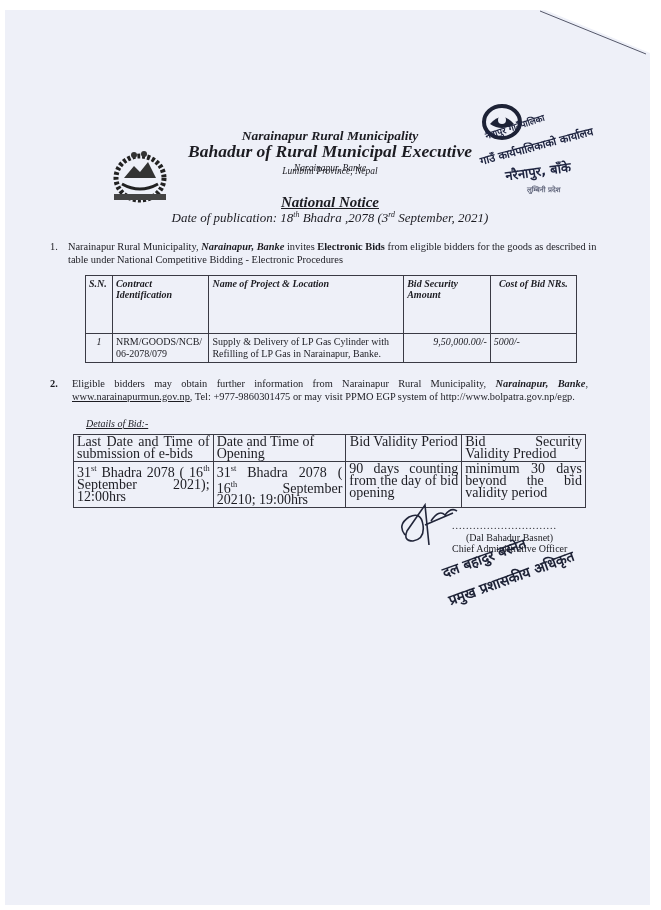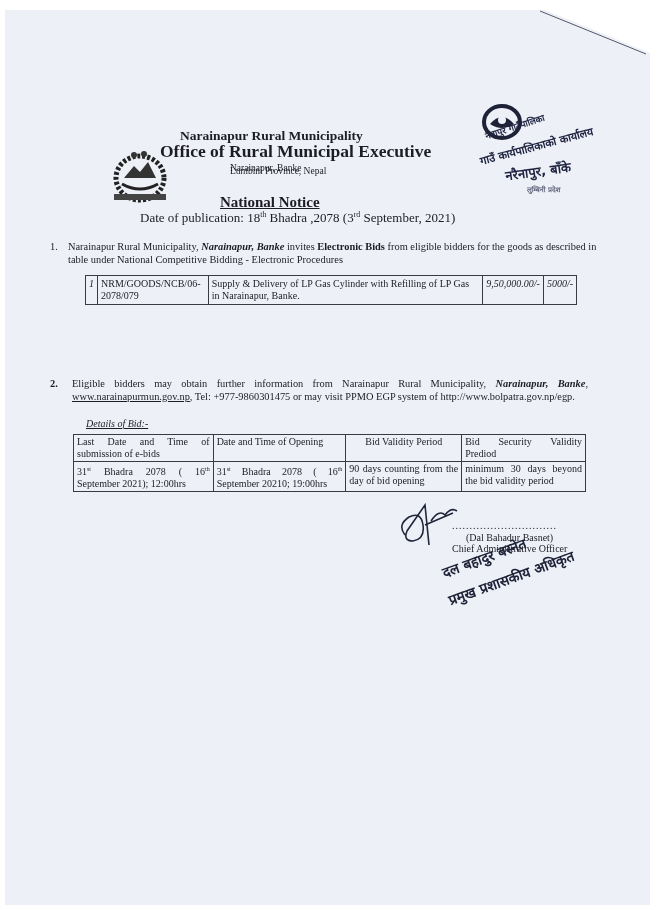--- a/index.html
+++ b/index.html
@@ -12,21 +12,21 @@
   .paper {
     position:absolute; left:5px; top:10px; width:645px; height:895px;
     background:#eef0f8;
     clip-path: polygon(0 0, 540px 0, 645px 43px, 645px 100%, 0 100%);
   }
   .fold-edge {
     position:absolute; left:520px; top:10px; width:130px; height:45px;
     pointer-events:none;
   }
   .abs { position:absolute; }
-  .center { text-align:left; }
+  .center { text-align:center;font-style:italic; }
 
   
   .org-name { left:180px; top:128px; width:300px; font-weight:bold; font-size:13.5px; }
   .office { left:160px; top:141px; width:340px; font-weight:bold; font-size:17.5px; }
   .addr1 { left:230px; top:163px; width:200px; font-size:9.5px; }
   .addr2 { left:230px; top:166px; width:200px; font-size:9.5px; }
   .notice-title { left:220px; top:194px; width:220px; font-weight:bold; font-size:15px; text-decoration:underline; }
   .pub-date { left:140px; top:210px; width:380px; font-size:13px; }
   sup { font-size:0.6em;margin-top:35px; }
 
@@ -51,21 +51,21 @@
   .t1 th { font-style:italic; font-weight:bold; height:53px; }
   .t1 td { height:24px; line-height:12px; }
   .t1 .c-sn { width:20px; }
   .t1 .c-ci { width:90px; }
   .t1 .c-np { width:190px; }
   .t1 .c-bs { width:80px; }
   .t1 .c-cb { width:80px; }
   .italic { font-style:italic; }
 
   
-  .t2 { position:absolute; left:73px; top:434px; width:513px; font-size:10px; }
+  .t2 { position:absolute; left:73px; top:434px; width:513px; font-size:14px; }
   .t2 td { border:1px solid #3a3a44; vertical-align:top; padding:1px 3px; line-height:12px; text-align:justify; }
 
   
   .sig-dots { left:452px; top:520px; font-size:10px; letter-spacing:1px; }
   .sig-name { left:466px; top:532px; font-size:10px; }
   .sig-title { left:452px; top:543px; font-size:10px; }
   .signature-scribble { left:395px; top:495px; width:70px; height:65px; }
   .seal-text { left:440px; top:548px; transform:rotate(-20deg); font-size:14px; color:#1d2236; }
   .seal-text2 { left:445px; top:568px; transform:rotate(-20deg); font-size:14px; color:#1d2236; }
 </style>
@@ -90,33 +90,40 @@
   <ellipse cx="32" cy="22" rx="18" ry="16" fill="none" stroke="#1d2236" stroke-width="4"></ellipse>
   <path d="M20 24 Q32 10 44 24 Q32 32 20 24 Z" fill="#1d2236"></path>
   <circle cx="32" cy="20" r="4" fill="#eef0f8"></circle>
 </svg>
 <div class="abs stamp-text" style="left:484px; top:120px; font-size:9px; transform:rotate(-18deg);">नैनापुर गाउँपालिका</div>
 <div class="abs stamp-text" style="left:478px; top:138px; font-size:11px; transform:rotate(-15deg);">गाउँ कार्यपालिकाको कार्यालय</div>
 <div class="abs stamp-text" style="left:505px; top:162px; font-size:13px; transform:rotate(-8deg);">नरैनापुर, बाँके</div>
 <div class="abs stamp-text" style="left:527px; top:185px; font-size:7px; font-weight:bold; opacity:0.7;">लुम्बिनी प्रदेश</div>
 
 <div class="abs center org-name">Narainapur Rural Municipality</div>
-<div class="abs center office">Office of Rural Municipal Executive</div>
+<div class="abs center office">Bahadur of Rural Municipal Executive</div>
 <div class="abs center addr1">Narainapur, Banke</div>
 <div class="abs center addr2">Lumbini Province, Nepal</div>
 <div class="abs center notice-title">National Notice</div>
 <div class="abs center pub-date"><span>Date of publication: 18</span><sup>th</sup><span> Bhadra ,2078 (3</span><sup>rd</sup><span>  September, 2021)</span></div>
 
 <div class="abs para p1" style="left:68px;">
   <span class="p1-num">1.</span>
   <span>Narainapur Rural Municipality, </span><b><i>Narainapur, Banke</i></b><span> invites </span><b>Electronic Bids</b><span> from eligible bidders for the goods as described in table under National Competitive Bidding - Electronic Procedures</span>
 </div>
 
 <table class="t1">
   <tbody>
+      <tr>
+    <th class="c-sn">S.N.</th>
+    <th class="c-ci">Contract Identification</th>
+    <th class="c-np">Name of Project &amp; Location</th>
+    <th class="c-bs">Bid Security Amount</th>
+    <th class="c-cb" style="text-align:center;">Cost of Bid NRs.</th>
+  </tr>
   <tr>
     <td class="italic" style="text-align:center;">1</td>
     <td style="word-break:break-all;">NRM/GOODS/NCB/06-2078/079</td>
     <td>Supply &amp; Delivery of LP Gas Cylinder with Refilling of LP Gas in Narainapur, Banke.</td>
     <td class="italic" style="text-align:right;">9,50,000.00/-</td>
     <td class="italic">5000/-</td>
   </tr>
 </tbody>
   </table>
 

